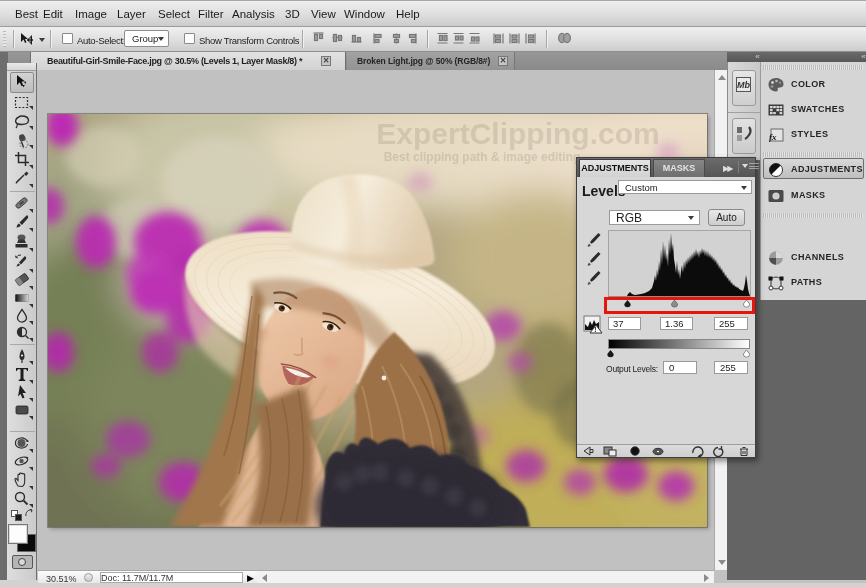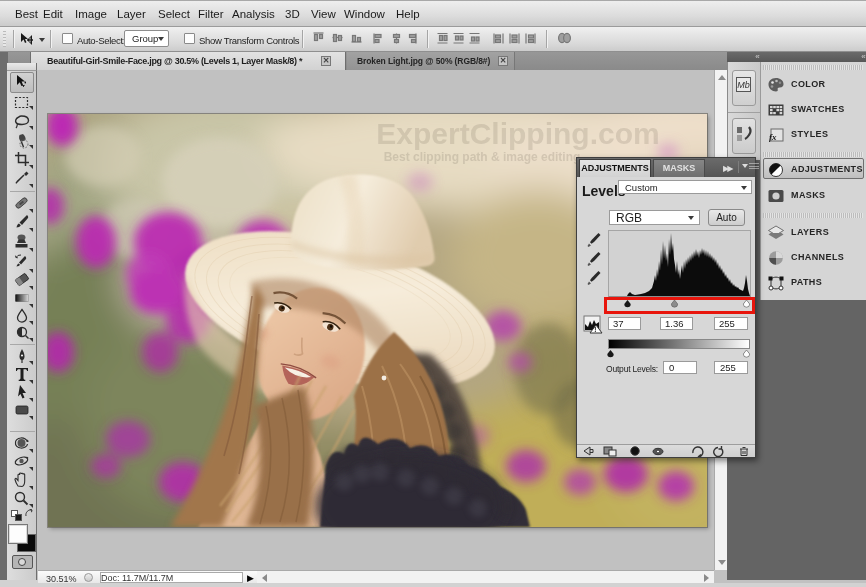--- a/index.html
+++ b/index.html
@@ -515,21 +515,21 @@
     <div style="left:62px;top:1px;width:143px;height:11px;background:#fff;border:1px solid #aaa;text-align:left">Doc: 11.7M/11.7M</div>
     <div style="left:209px;top:2px;color:#000">▶</div>
     <div style="left:46px;top:2px;width:9px;height:9px;border:1px solid #999;border-radius:50%;background:linear-gradient(#eee,#ccc)"></div>
   </div>
   <div id="toolbot" class="abs"></div>
   <div id="botstrip" class="abs"></div>
   <div id="dock1" class="abs">
       <div class="hdr">«&nbsp;</div>
       <div id="dock1btns">
     <div style="position:absolute;left:4px;top:8px;width:24px;height:36px;background:linear-gradient(#e6e6e6,#cfcfcf);border:1px solid #9a9a9a;border-radius:3px"></div>
-    <div style="position:absolute;left:8px;top:15px;width:15px;height:15px;border:1px solid #555;background:#e9e9e9;font-size:9px;font-weight:normal;color:#333;text-align:center;line-height:14px;font-style:italic">Mb</div>
+    <div style="position:absolute;left:8px;top:15px;width:15px;height:15px;border:1px solid #555;background:#e9e9e9;font-size:9px;font-weight:bold;color:#333;text-align:center;line-height:14px;font-style:italic">Mb</div>
     <div style="position:absolute;left:0;top:50px;width:33px;height:1px;background:#a0a0a0"></div>
     <div style="position:absolute;left:4px;top:56px;width:24px;height:36px;background:linear-gradient(#e2e2e2,#cbcbcb);border:1px solid #9a9a9a;border-radius:3px"></div>
     <svg style="position:absolute;left:8px;top:63px" width="17" height="20" viewBox="0 0 17 20">
           <rect x="1" y="2" width="5" height="6" fill="#6a6a6a"></rect>
           <rect x="1" y="10" width="5" height="6" fill="#9a9a9a"></rect>
           <path d="M13 2 q3 4 0 8 q-2 3 -4 4" stroke="#3a3a3a" stroke-width="2.2" fill="none"></path>
         </svg>
   </div>
     </div>
   <div id="dock2" class="abs">
@@ -581,27 +581,20 @@
           <div class="lbl">ADJUSTMENTS</div>
         </div>
     <div class="drow" style="top:123px">
           <svg class="dicon" viewBox="0 0 18 18">
             <rect x="1.5" y="3" width="15" height="12" rx="1.5" fill="#4a4a4a"></rect>
             <circle cx="9" cy="9" r="3.6" fill="#cfcfcf"></circle>
           </svg>
           <div class="lbl">MASKS</div>
         </div>
     <div class="grip" style="top:151px"></div>
-    <div class="drow" style="top:160px">
-          <svg class="dicon" viewBox="0 0 18 18">
-            <path d="M9 2 L16.5 6.5 L9 11 L1.5 6.5 Z" fill="#e8e8e8" stroke="#555" stroke-width=".8"></path>
-            <path d="M3.5 9 L1.5 10.5 L9 15 L16.5 10.5 L14.5 9" fill="#7a7a7a"></path>
-          </svg>
-          <div class="lbl">LAYERS</div>
-        </div>
     <div class="drow" style="top:185px">
           <svg class="dicon" viewBox="0 0 18 18">
             <circle cx="9" cy="9" r="6.8" fill="#9c9c9c"></circle>
             <path d="M9 2.2 A6.8 6.8 0 0 1 15.8 9 L9 9 Z" fill="#d9d9d9"></path>
             <path d="M2.2 9 A6.8 6.8 0 0 0 9 15.8 L9 9 Z" fill="#4f4f4f"></path>
           </svg>
           <div class="lbl">CHANNELS</div>
         </div>
     <div class="drow" style="top:210px">
           <svg class="dicon" viewBox="0 0 18 18">

